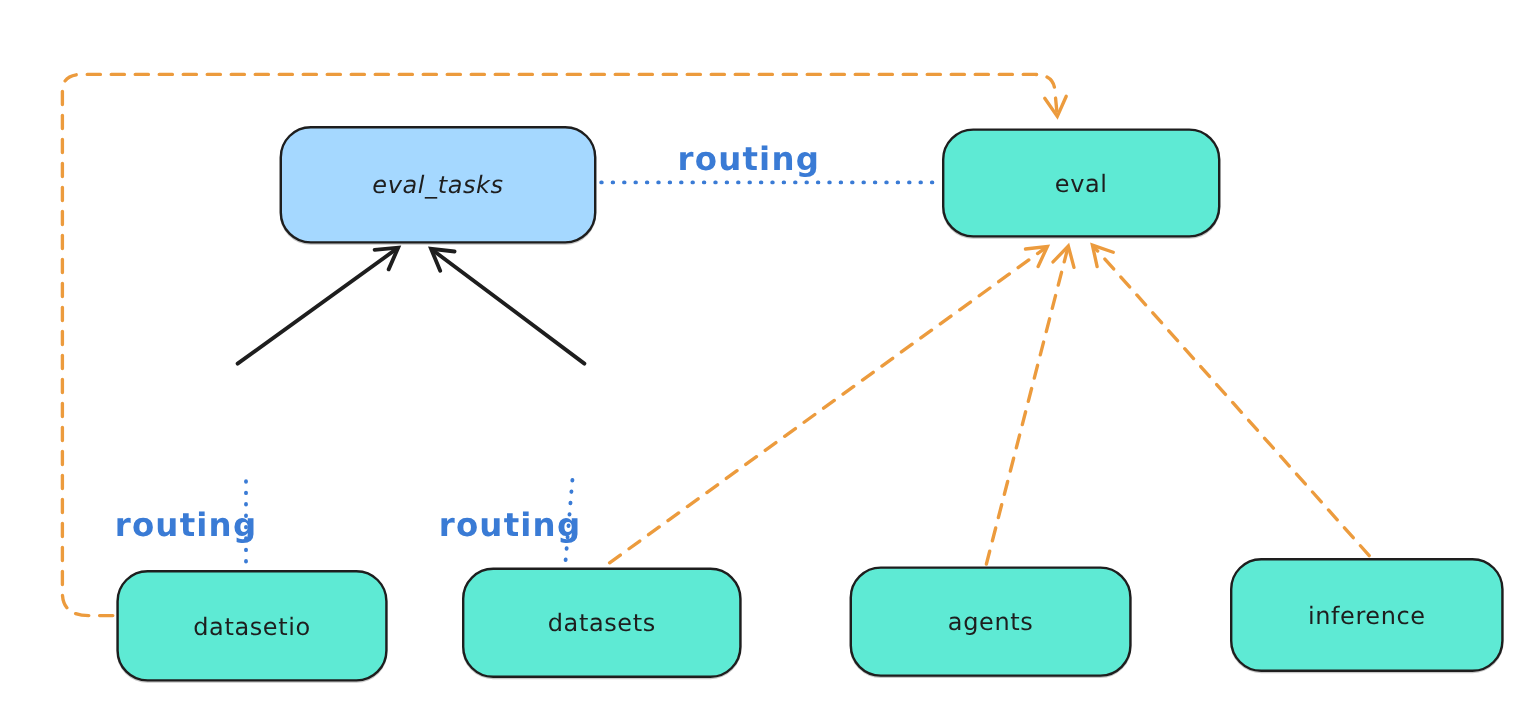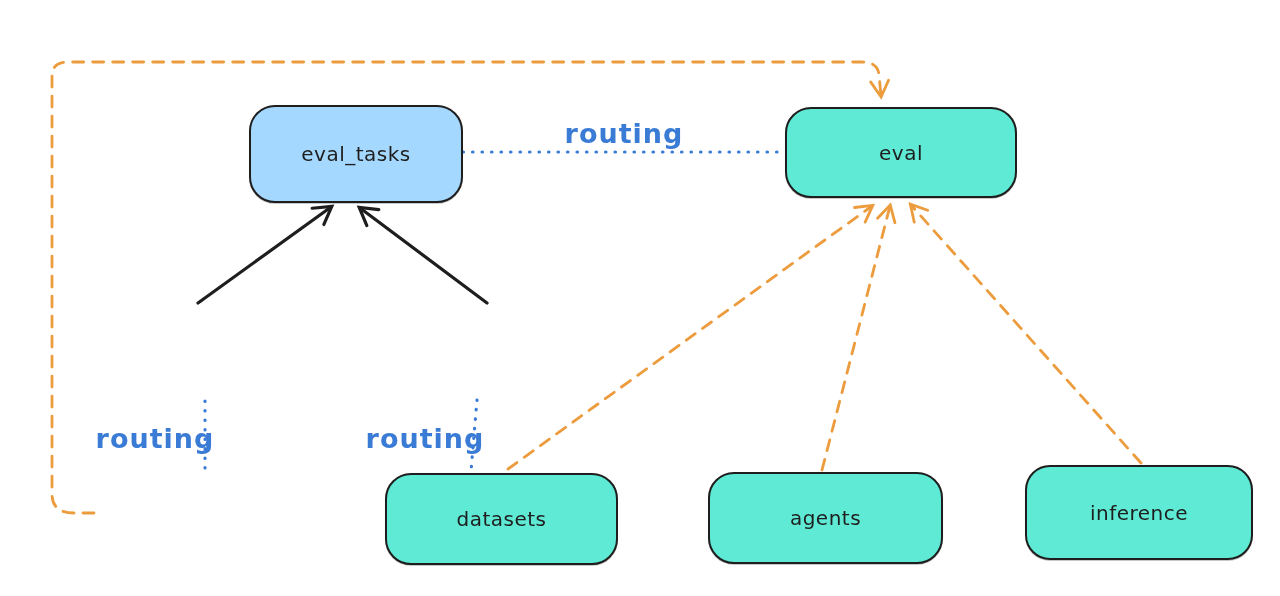--- a/index.html
+++ b/index.html
@@ -27,28 +27,28 @@
     align-items: center;
     justify-content: center;
     font-size: 20px;
     color: #1e1e1e;
     letter-spacing: 0.5px;
     box-shadow: 0 1px 0 rgba(30,30,30,0.25);
   }
   .node.blue  { background: #a5d8ff; }
   .node.green { background: #5eead4; }
 
-  .node-eval-tasks        { left: 249px;  top: 105px; width: 214px; height: 98px; }
+  .node-eval-tasks        { left: 233px;  top: 105px; width: 264px; height: 98px; font-style: italic; }
   .node-eval              { left: 785px;  top: 107px; width: 232px; height: 91px; }
   .node-datasets          { left: 98px;   top: 305px; width: 219px; height: 93px; }
   .node-scoring-functions { left: 378px;  top: 305px; width: 232px; height: 92px; }
   .node-datasetio         { left: 97px;   top: 475px; width: 226px; height: 93px; }
   .node-scoring           { left: 385px;  top: 473px; width: 233px; height: 92px; }
   .node-agents            { left: 708px;  top: 472px; width: 235px; height: 92px; }
-  .node-inference         { left: 1025px; top: 465px; width: 228px; height: 95px; border-radius: 25px; }
+  .node-inference         { left: 1025px; top: 465px; width: 228px; height: 95px; }
 
   .edge-label {
     position: absolute;
     transform: translateX(-50%);
     font-size: 27px;
     font-weight: bold;
     color: #3a7bd5;
     letter-spacing: 1px;
     white-space: nowrap;
   }
@@ -83,20 +83,23 @@
     <path d="M 822 470 L 890 206" fill="none" stroke="#ec9b3d" stroke-width="2.8" stroke-linecap="round" stroke-dasharray="11 9" marker-end="url(#ah-orange)"></path>
     <path d="M 1141 463 L 911 205" fill="none" stroke="#ec9b3d" stroke-width="2.8" stroke-linecap="round" stroke-dasharray="11 9" marker-end="url(#ah-orange)"></path>
   </svg>
 
   <div class="node blue node-eval-tasks">
     <span>eval_tasks</span>
   </div>
   <div class="node green node-eval">
     <span>eval</span>
   </div>
+  <div class="node green node-datasetio">
+    <span>datasetio</span>
+  </div>
   <div class="node green node-scoring">
     <span>datasets</span>
   </div>
   <div class="node green node-agents">
     <span>agents</span>
   </div>
   <div class="node green node-inference">
     <span>inference</span>
   </div>
 

